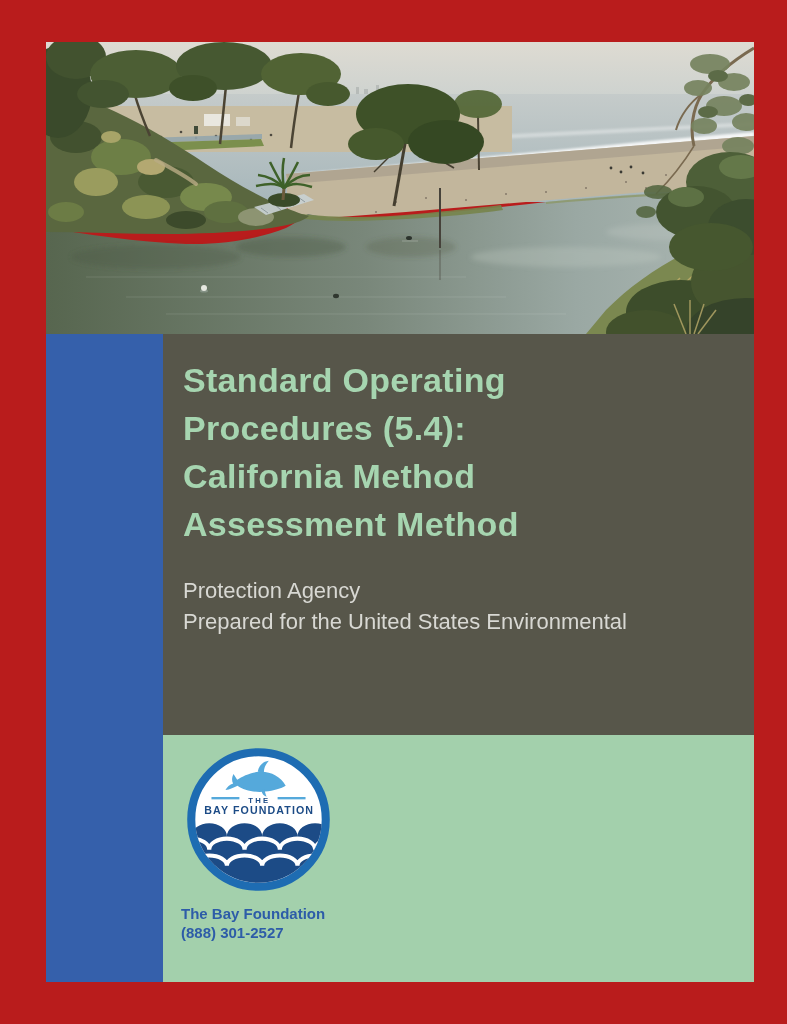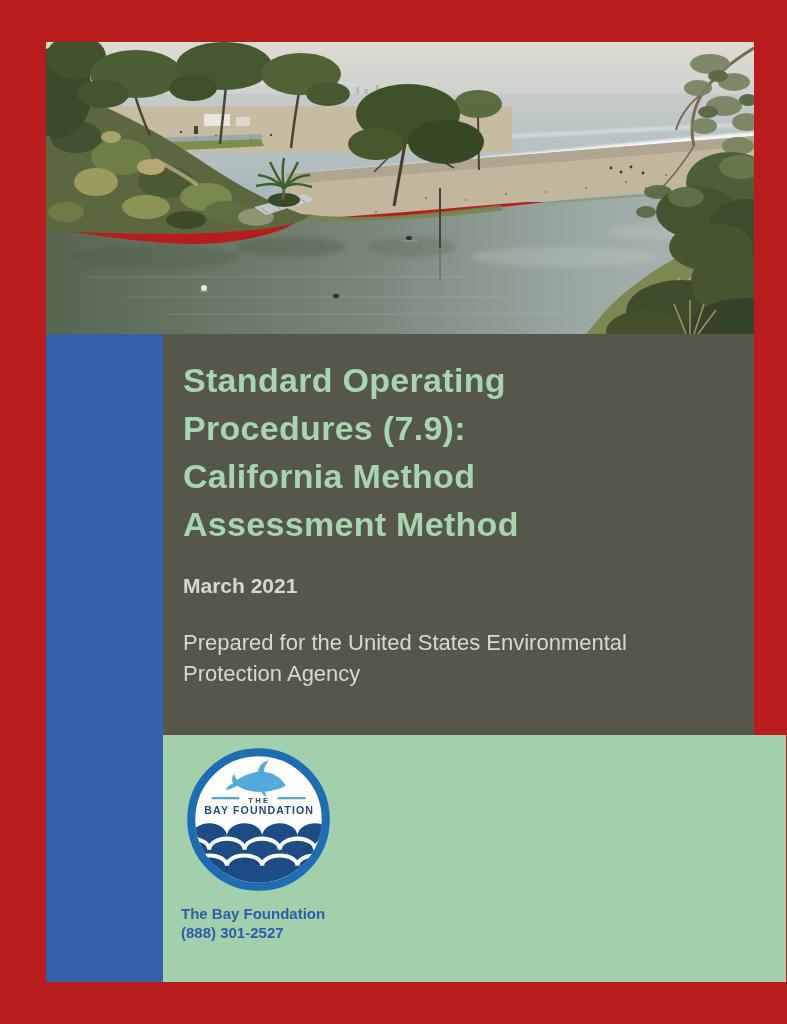--- a/index.html
+++ b/index.html
@@ -275,32 +275,31 @@
       <ellipse cx="695" cy="125" rx="22" ry="12" fill="#647849"></ellipse>
       <ellipse cx="640" cy="155" rx="18" ry="10" fill="#5d7144"></ellipse>
     </g>
   </svg>
 
   <div class="stripe" style="background-color: rgb(53, 96, 171);"></div>
 
   <div class="titlebox" style="background-color: rgb(87, 86, 74);">
     <div class="title" style="color: rgb(166, 213, 176);">
       <div>Standard Operating</div>
-      <div>Procedures (7.9):</div>
+      <div>Procedures (5.4):</div>
       <div>California Method</div>
       <div>Assessment Method</div>
     </div>
-    <div class="date" style="color: rgb(216, 216, 211);">March 2021</div>
     <div class="prepared" style="color: rgb(216, 216, 211);">
+      <div>Protection Agency</div>
       <div>Prepared for the United States Environmental</div>
-      <div>Protection Agency</div>
     </div>
   </div>
 
-  <div class="footerbox" style="background-color: rgb(163, 208, 172); padding-left: 32px;">
+  <div class="footerbox" style="background-color: rgb(163, 208, 172);">
 
     <svg class="logo" viewBox="0 0 200 200">
       <defs>
         <clipPath id="logoClip">
             <circle cx="100" cy="100" r="86.2"></circle>
           </clipPath>
       </defs>
       <circle cx="100" cy="100" r="91.5" fill="#ffffff" stroke-width="11" style="stroke: rgb(30, 108, 178);"></circle>
       <g clip-path="url(#logoClip)">
         <g style="fill: rgb(28, 75, 134);">

